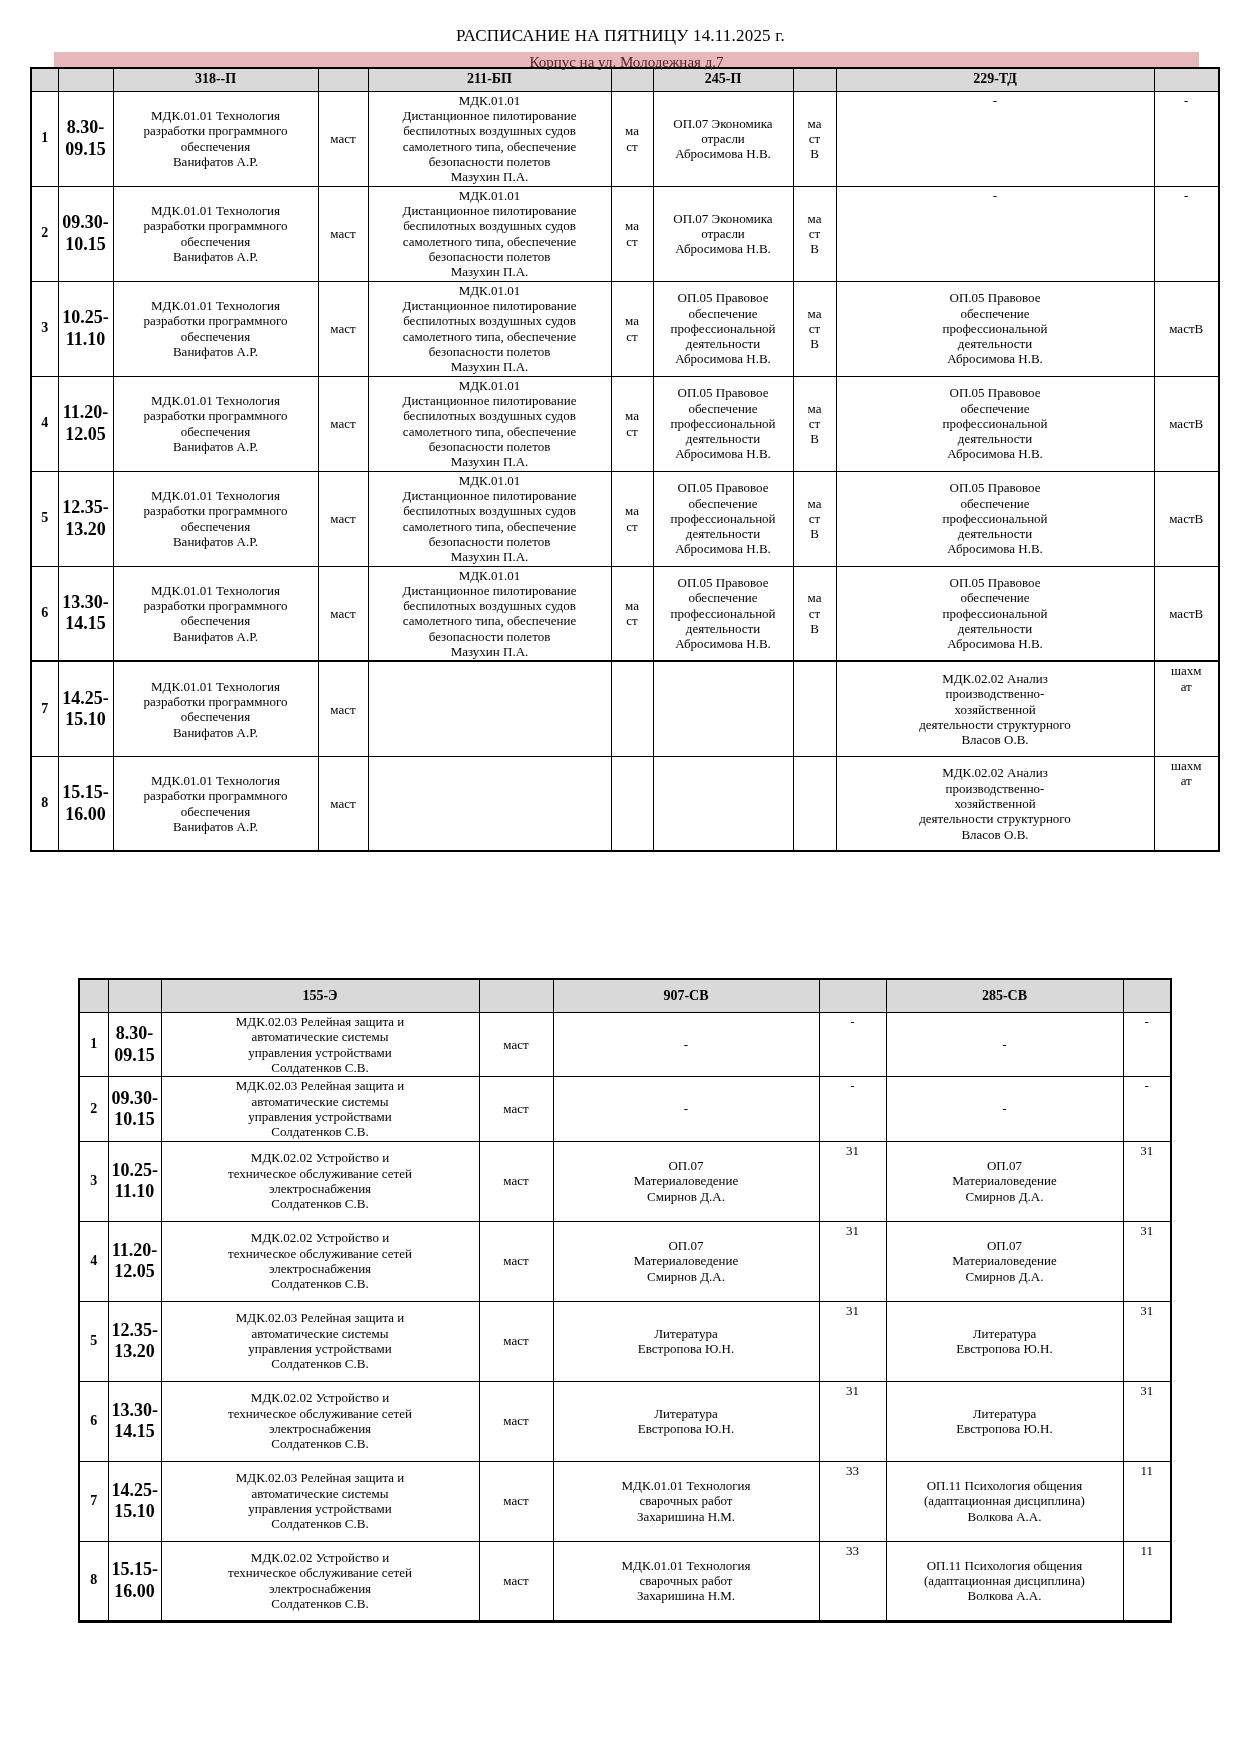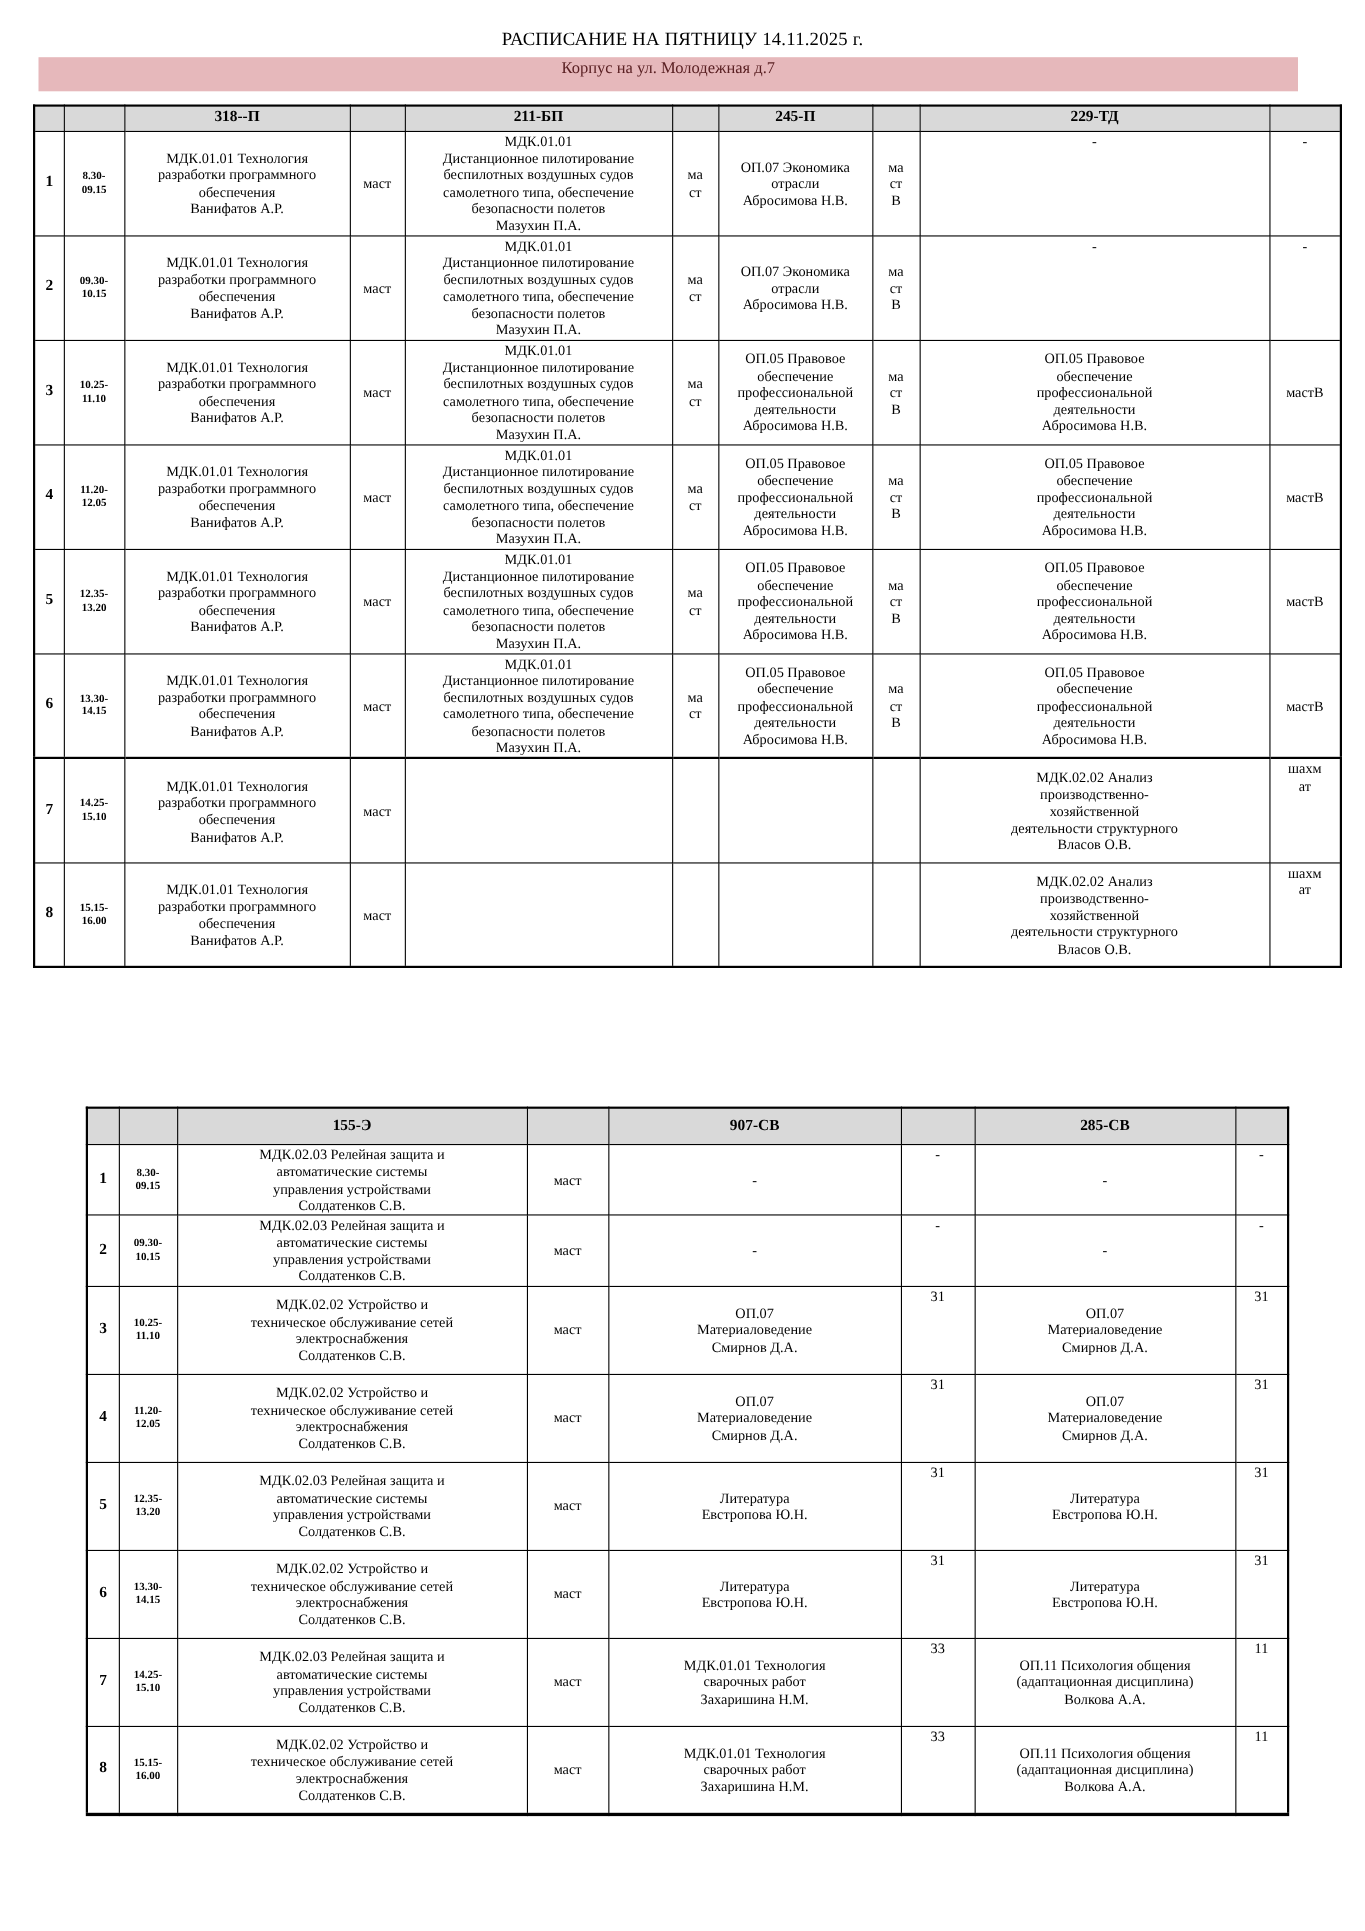--- a/index.html
+++ b/index.html
@@ -1,32 +1,32 @@
 <!DOCTYPE html>
 <html lang="ru"><head>
 <meta charset="utf-8">
 <style>
   html,body{margin:0;padding:0;background:#ffffff;}
   body{width:1241px;min-height:1755px;font-family:"Liberation Serif",serif;color:#000;}
   .title{margin:26px 0 6px 0;text-align:center;font-size:17px;font-weight:normal;letter-spacing:.2px;}
-  .banner{margin-left:35px;width:1145px;height:31px;background:#e6b8bb;color:#5a2023;
+  .banner{margin-left:54px;width:1145px;height:15px;background:#e6b8bb;color:#5a2023;
           text-align:center;font-size:15px;line-height:21px;}
   table{border-collapse:collapse;table-layout:fixed;border:2px solid #000;}
   th,td{border:1px solid #000;padding:1px 3px;font-size:13px;line-height:1.18;
         text-align:center;vertical-align:middle;overflow:hidden;}
   th{background:#d9d9d9;font-weight:bold;font-size:14px;}
-  .t1{margin-left:30px;margin-top:12px;width:1188px;}
+  .t1{margin-left:30px;margin-top:0;width:1188px;}
   .t2{margin-left:78px;margin-top:126px;width:1092px;border-bottom-width:3px;}
   .t1 thead tr{height:23px;}
   .t2 thead tr{height:33px;}
   .t1 tbody tr{height:95px;}
   .t2 tbody tr{height:64px;}
   .t2 tbody tr:nth-child(n+3){height:80px;}
   td.num{font-weight:bold;font-size:14px;}
-  td.time{font-weight:bold;font-size:10px;}
+  td.time{font-weight:bold;font-size:18px;}
   td.time,td.room,.s,.t{white-space:pre-line;}
   td.top{vertical-align:top;}
   #t1-body tr:nth-child(6) td{border-bottom:2px solid #000;}
 </style>
 </head>
 <body>
 
 <div class="title">РАСПИСАНИЕ НА ПЯТНИЦУ 14.11.2025 г.</div>
 <div class="banner">Корпус на ул. Молодежная д.7</div>
 

